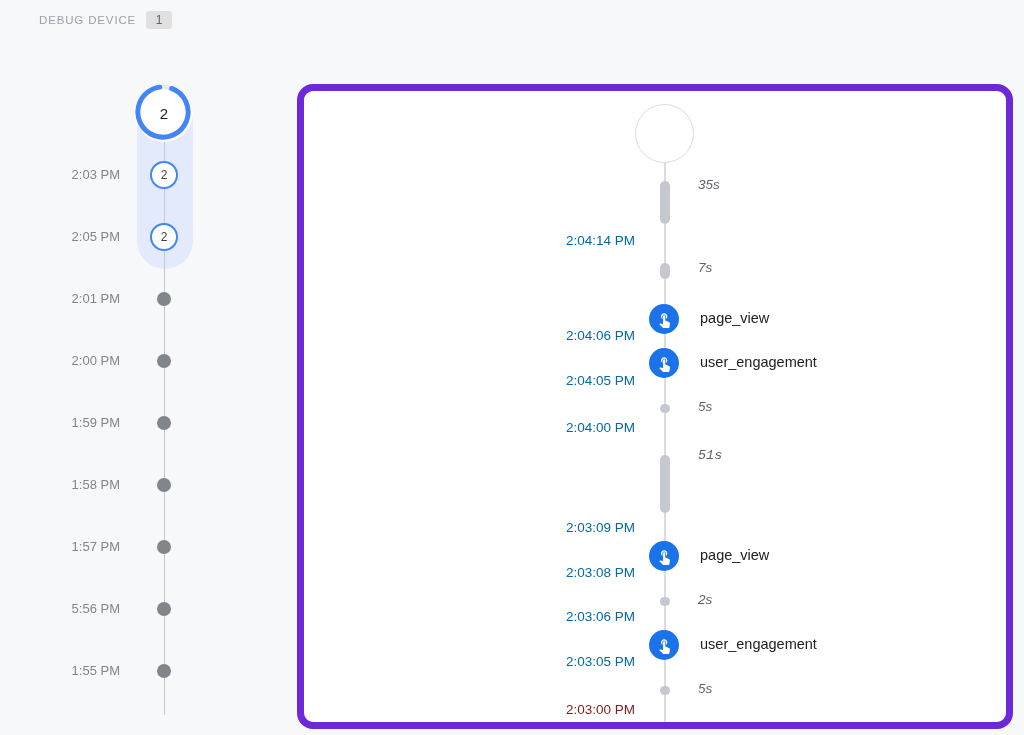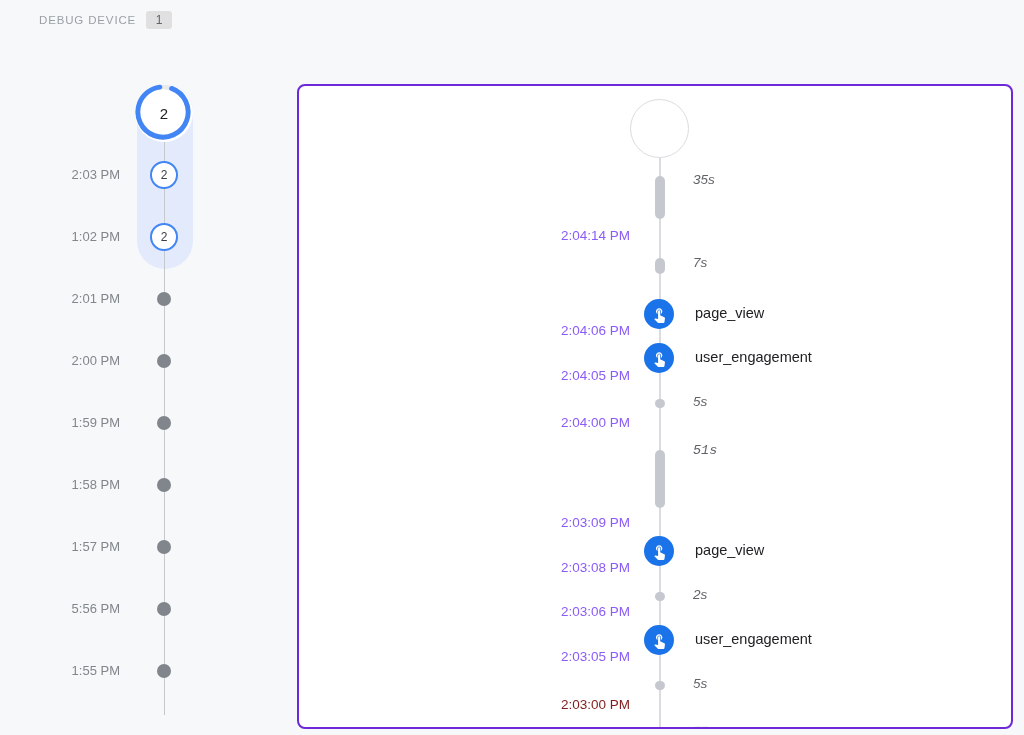--- a/index.html
+++ b/index.html
@@ -78,37 +78,37 @@
   }
   .minute-node-lg .ring {
     position: absolute; left: -1px; top: -1px; width: 58px; height: 58px;
   }
 
   
   #event-panel {
     position: absolute; left: 297px; top: 84px;
     width: 716px; height: 645px;
     background: #ffffff;
-    border: 2px solid #6d28d9;
-    border-radius: 8px;
+    border: 7px solid #6d28d9;
+    border-radius: 16px;
     overflow: hidden;
   }
   #event-axis-line {
     position: absolute; left: 360px; top: 56px; width: 2px; height: 589px;
     background: #dadce0;
   }
   #session-start-circle {
     position: absolute; left: 331px; top: 13px;
     width: 59px; height: 59px; border-radius: 50%;
     background: #fff; border: 1px solid #dadce0;
   }
   .evt-row { position: absolute; left: 0; width: 716px; height: 0; }
   .evt-time {
     position: absolute; right: 385px; top: -9px;
-    font-size: 13.5px; color: #8b5cf6; white-space: nowrap;
+    font-size: 13.5px; color: #0369a1; white-space: nowrap;
   }
   .evt-time.faded { color: #7f1d1d; margin-left: 24px; }
   .evt-icon {
     position: absolute; left: 345px; top: -15px;
     width: 30px; height: 30px; border-radius: 50%;
     background: #1a73e8;
     display: flex; align-items: center; justify-content: center;
   }
   .evt-icon svg { display: block; }
   .evt-name {
@@ -147,21 +147,21 @@
             <circle cx="30" cy="30" r="26" fill="none" stroke="#4285f4" stroke-width="5" stroke-linecap="round" stroke-dasharray="150 163" transform="rotate(-70 30 30)"></circle>
           </svg>
           <span style="position: relative;">2</span>
         </div>
       </div>
       <div class="minute-row" style="top: 103px;">
         <div class="minute-time">2:03 PM</div>
         <div class="minute-node-sm">2</div>
       </div>
       <div class="minute-row" style="top: 165px;">
-        <div class="minute-time">1:02 PM</div>
+        <div class="minute-time">2:05 PM</div>
         <div class="minute-node-sm">2</div>
       </div>
       <div class="minute-row" style="top: 227px;">
         <div class="minute-time">2:01 PM</div>
         <div class="minute-dot"></div>
       </div>
       <div class="minute-row" style="top: 289px;">
         <div class="minute-time">2:00 PM</div>
         <div class="minute-dot"></div>
       </div>

